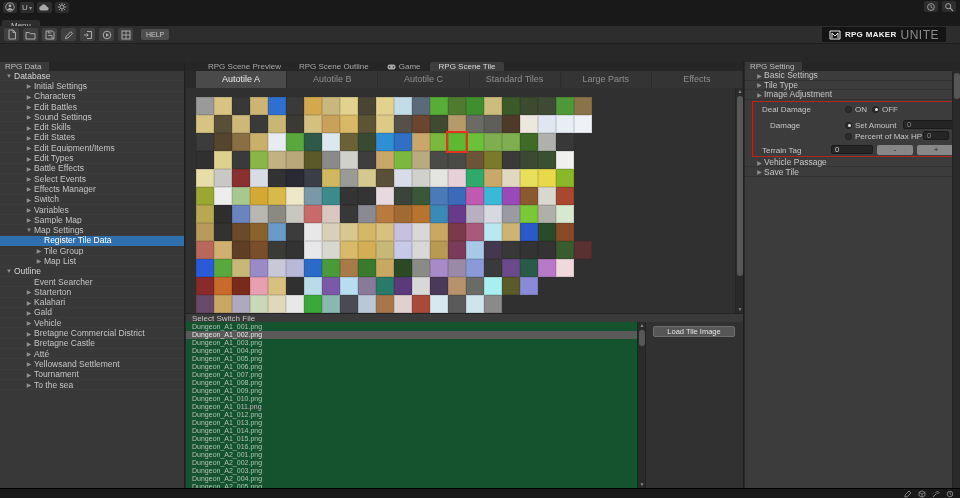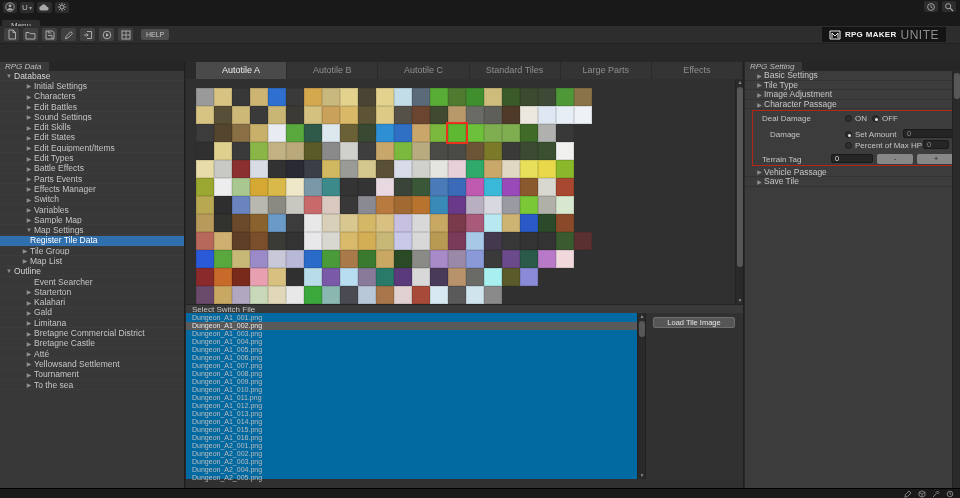--- a/index.html
+++ b/index.html
@@ -24,30 +24,30 @@
   #toolbar { position:absolute; left:0; top:26px; width:960px; height:18px; background:#2d2d2d; border-bottom:1px solid #202020; display:flex; align-items:center; }
   .tool-btn { display:inline-flex; align-items:center; justify-content:center; width:15px; height:13px; background:#404040; border-radius:2px; margin-left:4px; }
   #help-btn { height:11px; line-height:11px; padding:0 5px; background:#4e4e4e; color:#c8c8c8; font-size:7px; border-radius:2px; margin-left:8px; }
   #logo { position:absolute; right:14px; top:1px; height:15px; display:flex; align-items:center; gap:4px; background:#141414; padding:0 7px; }
   #logo-brand { font-size:8px; font-weight:bold; color:#f2f2f2; letter-spacing:.3px; }
   #logo-suffix { font-size:12px; color:#8d8d8d; letter-spacing:.5px; }
 
   
   .panel { position:absolute; top:62px; height:426px; }
   .panel-strip { height:9px; background:#262626; display:flex; align-items:stretch; }
-  .panel-tab { height:9px; line-height:9px; padding:0 8px 0 5px; background:#3a3a3a; color:#bdbdbd; font-size:8px; white-space:nowrap;font-style:italic; }
+  .panel-tab { height:9px; line-height:9px; padding:0 8px 0 5px; background:#3a3a3a; color:#bdbdbd; font-size:8px; white-space:nowrap; }
 
   
   #left-panel { left:0; width:185px; background:#383838; border-right:1px solid #1f1f1f; }
   #left-tree { position:relative; }
   .tree-row { height:10.3px; display:flex; align-items:center; font-size:8.5px; color:#c6c6c6; border-bottom:1px solid rgba(255,255,255,0.025); white-space:nowrap; overflow:hidden; }
   .tree-row .arrow { width:10px; font-size:6px; color:#8f8f8f; text-align:center; flex:0 0 10px; }
   .tree-row.lvl0 { padding-left:4px; color:#d6d6d6; }
   .tree-row.lvl1 { padding-left:24px; }
-  .tree-row.lvl2 { padding-left:20px; }
+  .tree-row.lvl2 { padding-left:34px; }
   .tree-row.selected { background:#2f6fad; color:#fff; }
 
   
   #center-panel { left:186px; width:558px; background:#303030; border-right:1px solid #1f1f1f; }
   #scene-strip { position:relative; }
   #scene-tabs { display:flex; margin-left:13px; }
   .scene-tab { height:9px; line-height:9px; padding:0 9px; font-size:8px; color:#a8a8a8; display:flex; align-items:center; gap:3px; white-space:nowrap; }
   .scene-tab.active { background:#3e3e3e; color:#dcdcdc; border-radius:2px 2px 0 0; }
   #palette-strip { height:17px; background:#2a2a2a; display:flex; padding-left:10px; }
   .palette-tab { flex:1; text-align:center; line-height:17px; font-size:9px; color:#8f8f8f; background:#343434; border-right:1px solid #2a2a2a; }
@@ -56,21 +56,21 @@
   #tile-grid { position:absolute; left:10px; top:9px; width:396px; height:216px; }
   .cell { position:absolute; width:18px; height:18px; box-shadow:inset 0 0 0 1px rgba(0,0,0,0.10); }
   .cell.sel { box-shadow:0 0 0 2px #e8321e, inset 0 0 0 1px rgba(0,0,0,0.10); z-index:2; }
 
   
   .vscroll { position:absolute; width:8px; background:#2a2a2a; border-left:1px solid #232323; }
   .vscroll .arr { position:absolute; left:0; width:8px; height:7px; font-size:5px; color:#8a8a8a; text-align:center; line-height:7px; }
   .vscroll .thumb { position:absolute; left:1px; width:6px; background:#575757; border-radius:3px; }
 
   #file-header { height:9px; line-height:9px; background:#3a3a3a; font-size:8px; color:#c6c6c6; padding-left:6px; border-top:1px solid #242424; }
-  #file-zone { position:relative; height:166px; background:#0369a1;padding-left:36px; }
+  #file-zone { position:relative; height:166px; background:#14532d;padding-left:36px; }
   #file-list { position:absolute; left:0; top:1px; width:451px; }
   .file-row { height:8px; line-height:8px; font-size:7px; color:#bdbdbd; padding-left:6px; white-space:nowrap; }
   .file-row.selected { background:#5a5a5a; color:#e8e8e8; }
   #file-divider { position:absolute; left:459px; top:0; width:1px; height:166px; background:#222; }
   #load-zone { position:absolute; left:460px; top:0; right:0; height:166px; background:#313131; }
   #load-btn { position:absolute; left:7px; top:4px; width:82px; height:11px; line-height:10px; background:#565656; border:1px solid #6e6e6e; border-radius:2px; font-size:7.5px; color:#e4e4e4; text-align:center; }
 
   
   #right-panel { left:745px; width:215px; background:#3c3c3c; }
   .rp-row { height:9.6px; display:flex; align-items:center; font-size:8.5px; color:#c6c6c6; border-bottom:1px solid rgba(0,0,0,0.15); white-space:nowrap; }
@@ -234,21 +234,21 @@
         <div class="tree-row lvl1">
           <span class="arrow">▶</span>
           <span>Edit Types</span>
         </div>
         <div class="tree-row lvl1">
           <span class="arrow">▶</span>
           <span>Battle Effects</span>
         </div>
         <div class="tree-row lvl1">
           <span class="arrow">▶</span>
-          <span>Parts Events</span>
+          <span>Select Events</span>
         </div>
         <div class="tree-row lvl1">
           <span class="arrow">▶</span>
           <span>Effects Manager</span>
         </div>
         <div class="tree-row lvl1">
           <span class="arrow">▶</span>
           <span>Switch</span>
         </div>
         <div class="tree-row lvl1">
@@ -290,21 +290,21 @@
         <div class="tree-row lvl1">
           <span class="arrow">▶</span>
           <span>Kalahari</span>
         </div>
         <div class="tree-row lvl1">
           <span class="arrow">▶</span>
           <span>Gald</span>
         </div>
         <div class="tree-row lvl1">
           <span class="arrow">▶</span>
-          <span>Limitana</span>
+          <span>Vehicle</span>
         </div>
         <div class="tree-row lvl1">
           <span class="arrow">▶</span>
           <span>Bretagne Commercial District</span>
         </div>
         <div class="tree-row lvl1">
           <span class="arrow">▶</span>
           <span>Bretagne Castle</span>
         </div>
         <div class="tree-row lvl1">
@@ -320,20 +320,41 @@
           <span>Tournament</span>
         </div>
         <div class="tree-row lvl1">
           <span class="arrow">▶</span>
           <span>To the sea</span>
         </div>
       </div>
   </div>
 
   <div id="center-panel" class="panel">
+    <div id="scene-strip" class="panel-strip">
+      <div id="scene-tabs">
+          <div class="scene-tab">
+            <span>RPG Scene Preview</span>
+          </div>
+          <div class="scene-tab">
+            <span>RPG Scene Outline</span>
+          </div>
+          <div class="scene-tab">
+            <svg width="9" height="6" viewBox="0 0 9 6">
+              <rect x="0.5" y="0.5" width="8" height="5" rx="2.2" fill="#a8a8a8"></rect>
+              <circle cx="2.6" cy="3" r="0.8" fill="#2a2a2a"></circle>
+              <circle cx="6.4" cy="3" r="0.8" fill="#2a2a2a"></circle>
+            </svg>
+            <span>Game</span>
+          </div>
+          <div class="scene-tab active">
+            <span>RPG Scene Tile</span>
+          </div>
+        </div>
+    </div>
     <div id="palette-strip">
         <div class="palette-tab active">Autotile A</div>
         <div class="palette-tab">Autotile B</div>
         <div class="palette-tab">Autotile C</div>
         <div class="palette-tab">Standard Tiles</div>
         <div class="palette-tab">Large Parts</div>
         <div class="palette-tab">Effects</div>
       </div>
     <div id="tile-area">
       <div id="tile-grid">
@@ -639,24 +660,20 @@
       <span>Basic Settings</span>
     </div>
     <div class="rp-row rp-item">
       <span class="arrow">▶</span>
       <span>Tile Type</span>
     </div>
     <div class="rp-row rp-item">
       <span class="arrow">▶</span>
       <span>Image Adjustment</span>
     </div>
-    <div class="rp-row rp-item">
-      <span class="arrow">▶</span>
-      <span>Character Passage</span>
-    </div>
 
     <div id="damage-box">
       <span class="dmg-label" style="left:9px; top:3px;">Deal Damage</span>
       <span class="radio" style="left:92px; top:4px;"></span>
       <span class="dmg-label" style="left:102px; top:3px;">ON</span>
       <span class="radio sel" style="left:119px; top:4px;"></span>
       <span class="dmg-label" style="left:129px; top:3px;">OFF</span>
 
       <span class="dmg-label" style="left:17px; top:19px;">Damage</span>
       <span class="radio sel" style="left:92px; top:20px;"></span>

